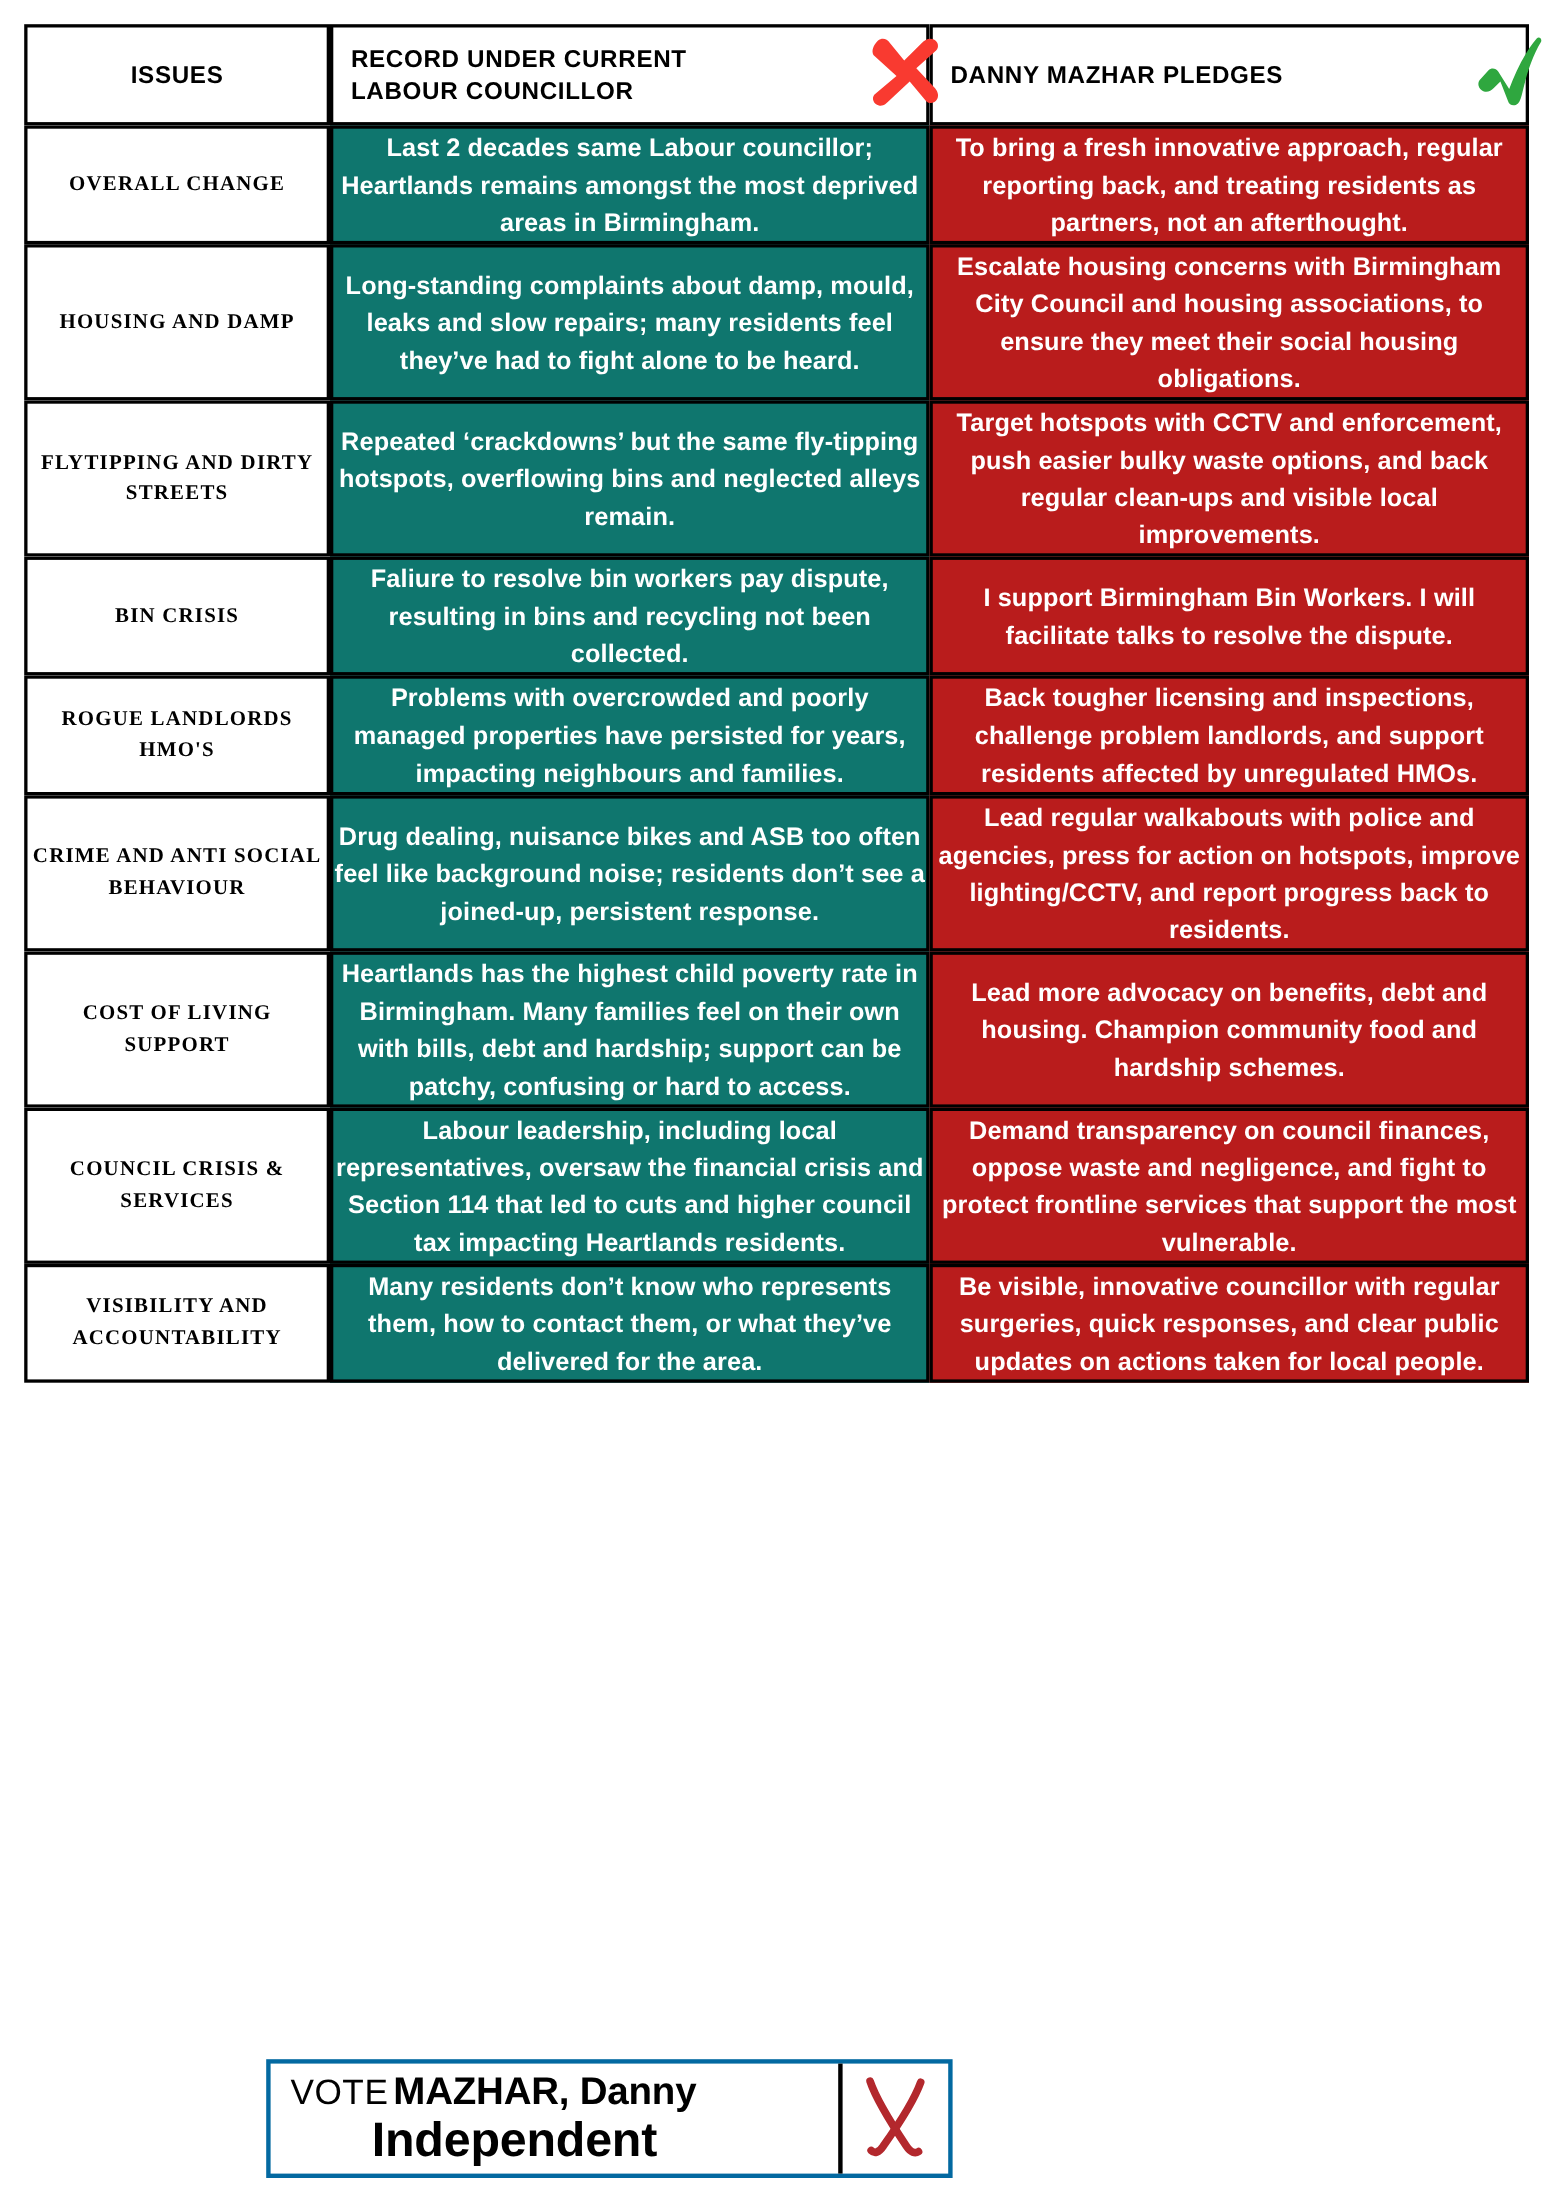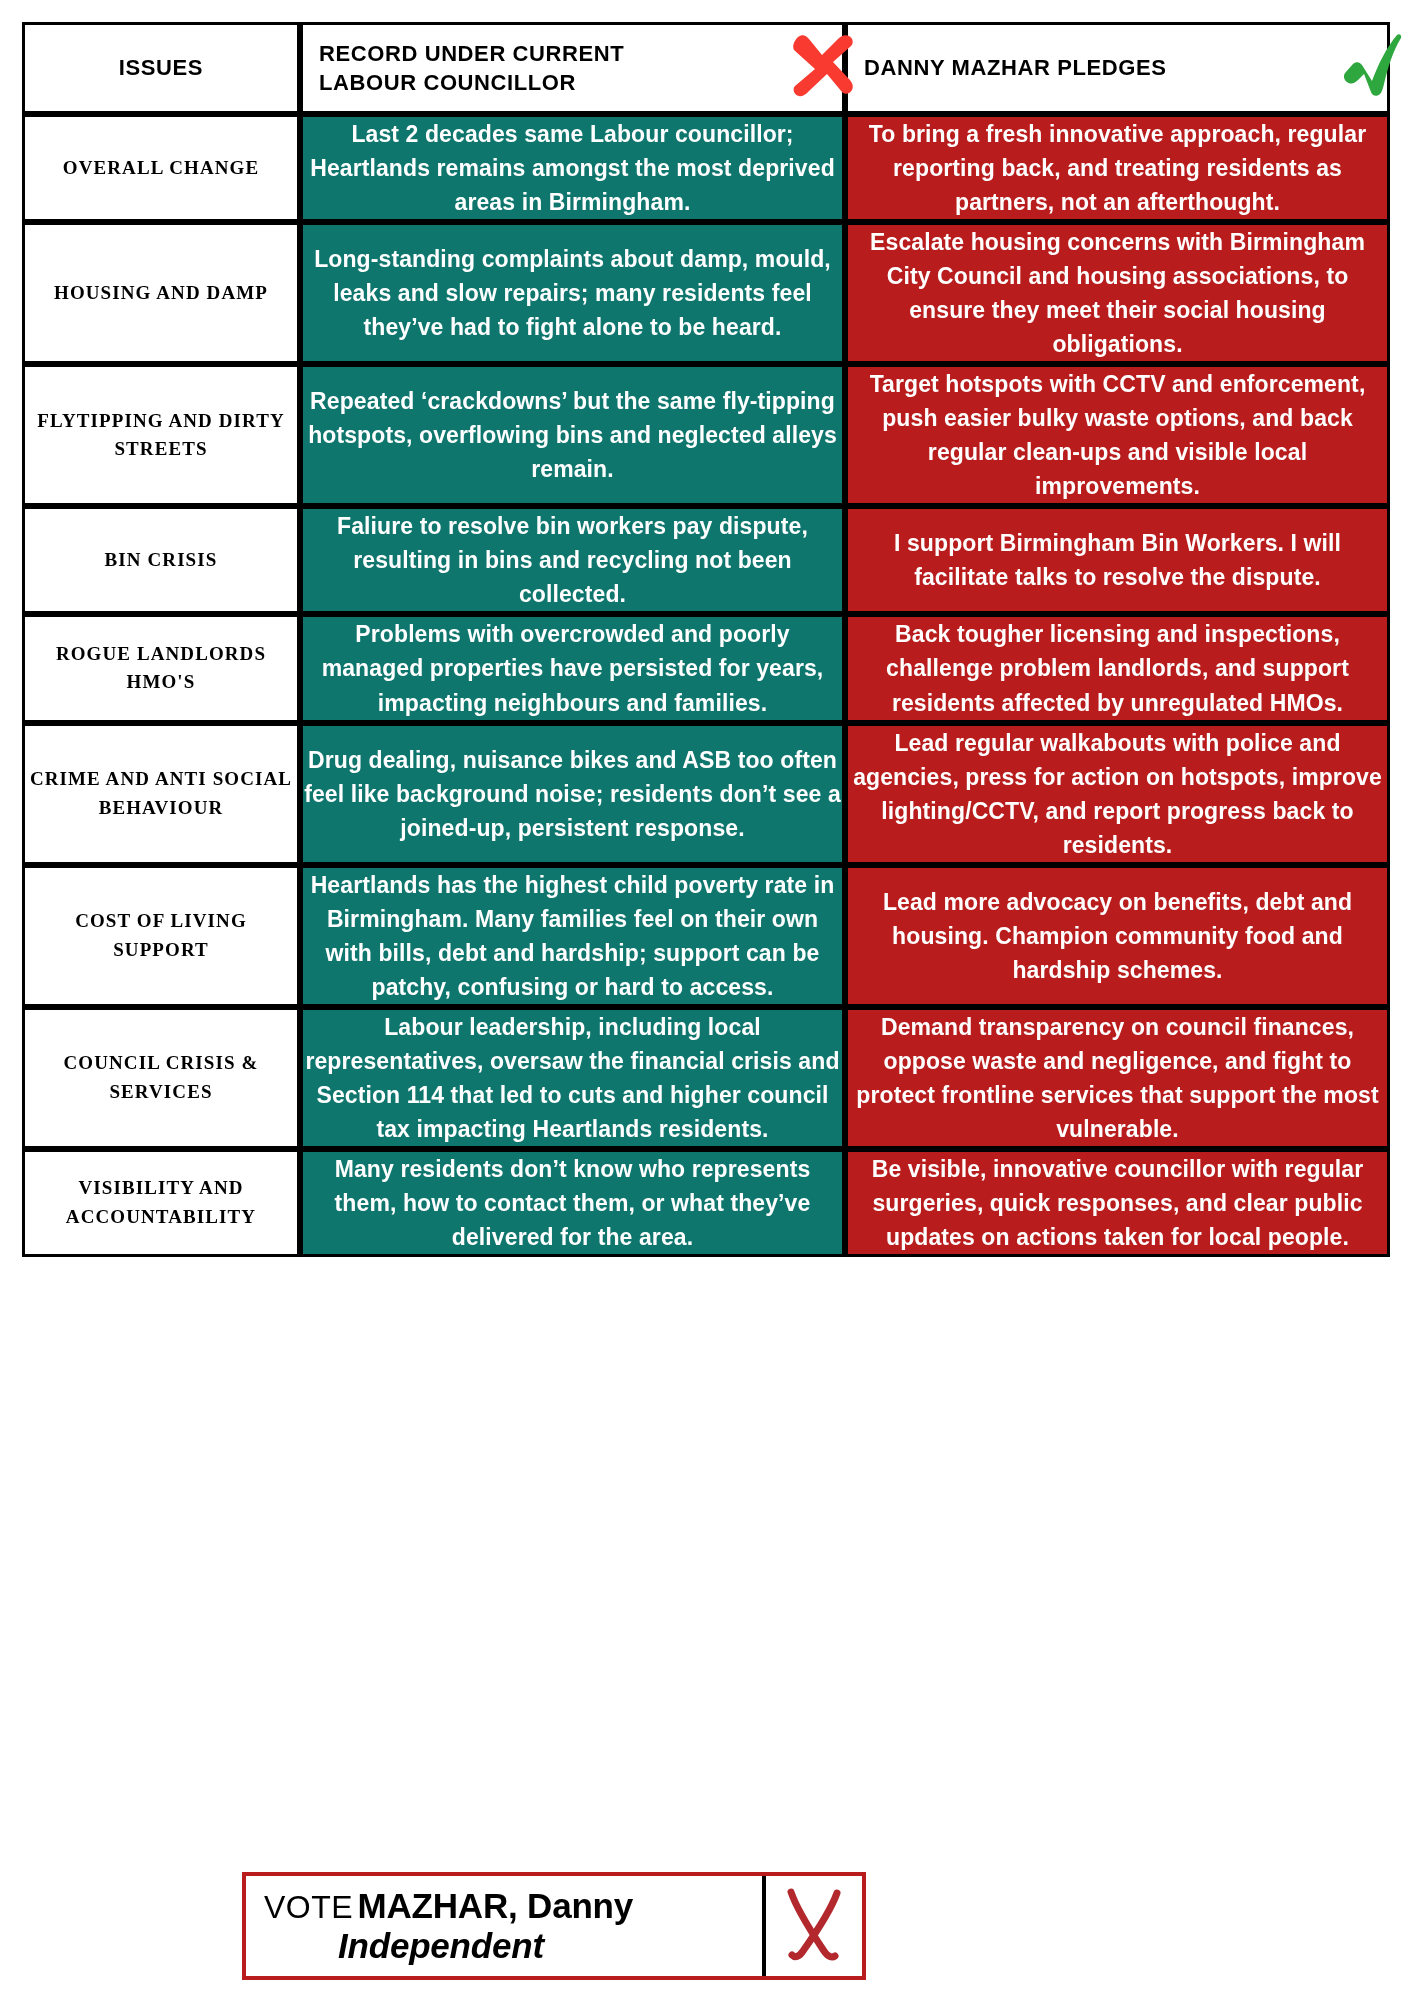--- a/index.html
+++ b/index.html
@@ -113,21 +113,21 @@
   }
 
   
   .ballot {
     position: absolute;
     left: 242px;
     top: 1872px;
     width: 624px;
     height: 108px;
     display: flex;
-    border: 4px solid #b91c1c;
+    border: 4px solid #0369a1;
     background: #ffffff;
     box-sizing: border-box;
   }
   .ballot-name {
     flex: 1 1 auto;
     display: flex;
     align-items: center;
     padding-left: 18px;
     box-sizing: border-box;
   }
@@ -142,24 +142,23 @@
     letter-spacing: 0.5px;
   }
   .cand-name {
     font-weight: 700;
     font-size: 35px;
     letter-spacing: -0.2px;
   }
   .cand-party {
     display: block;
     font-weight: 700;
-    font-size: 35px;
+    font-size: 44px;
     letter-spacing: -0.2px;
     padding-left: 74px;
-    font-style: italic;
   }
   .ballot-x {
     flex: 0 0 100px;
     border-left: 4px solid #000000;
     display: flex;
     align-items: center;
     justify-content: center;
     box-sizing: border-box;
   }
 </style>

